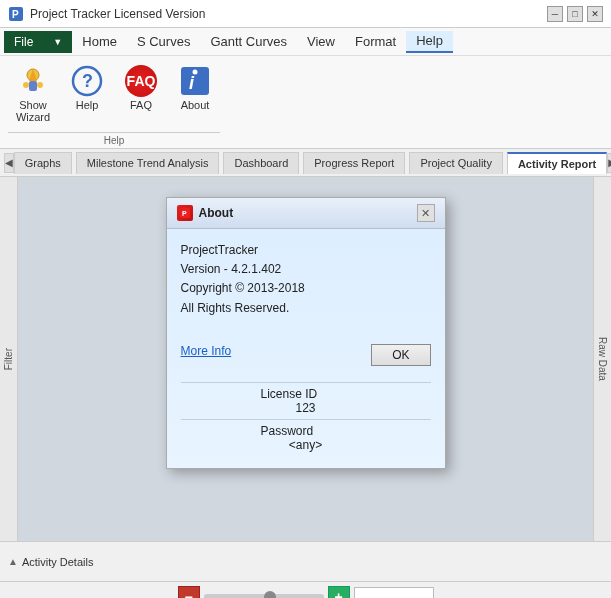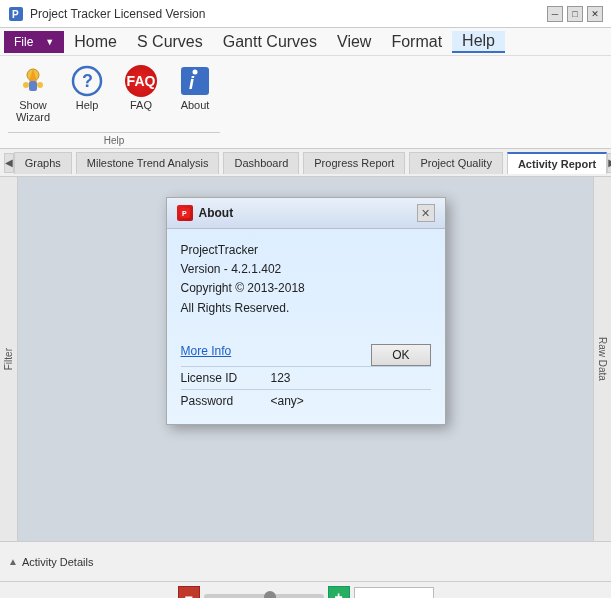--- a/index.html
+++ b/index.html
@@ -53,33 +53,33 @@
     
     .menu-bar {
       background: #f8f8f8;
       border-bottom: 1px solid #ddd;
       display: flex;
       align-items: center;
       height: 28px;
       padding: 0 4px;
     }
     .menu-file {
-      background: #701a75;
+      background: #14532d;
       color: white;
       padding: 3px 10px;
       font-size: 12px;
       display: flex;
       align-items: center;
-      gap: 12px;
+      gap: 20px;
       cursor: pointer;
       height: 22px;
     }
     .menu-item {
       padding: 3px 10px;
-      font-size: 16px;
+      font-size: 13px;
       color: #333;
       cursor: pointer;
       height: 22px;
       display: flex;
       align-items: center;
     }
     .menu-item.active {
       background: #ddeeff;
       border-bottom: 2px solid #3c6fc4;
     }
@@ -281,35 +281,36 @@
     }
     .modal-more-info {
       color: #1a5fc8;
       text-decoration: underline;
       cursor: pointer;
       font-size: 12px;
     }
     .modal-ok-row {
       display: flex;
       justify-content: flex-end;
-      margin-bottom: 0;
+      margin-bottom: 16px;
     }
     .modal-ok-btn {
       background: linear-gradient(to bottom, #f0f0f0, #ddd);
       border: 1px solid #888;
       padding: 3px 20px;
       font-size: 12px;
       cursor: pointer;
       color: #222;
     }
     .modal-license-row {
       display: flex;
       align-items: center;
       padding: 4px 0;
       border-top: 1px solid #c0d0e0;
+      flex-direction: column;
     }
     .modal-license-label {
       font-size: 12px;
       color: #222;
       width: 90px;
     }
     .modal-license-value {
       font-size: 12px;
       color: #222;
       text-align: center;

